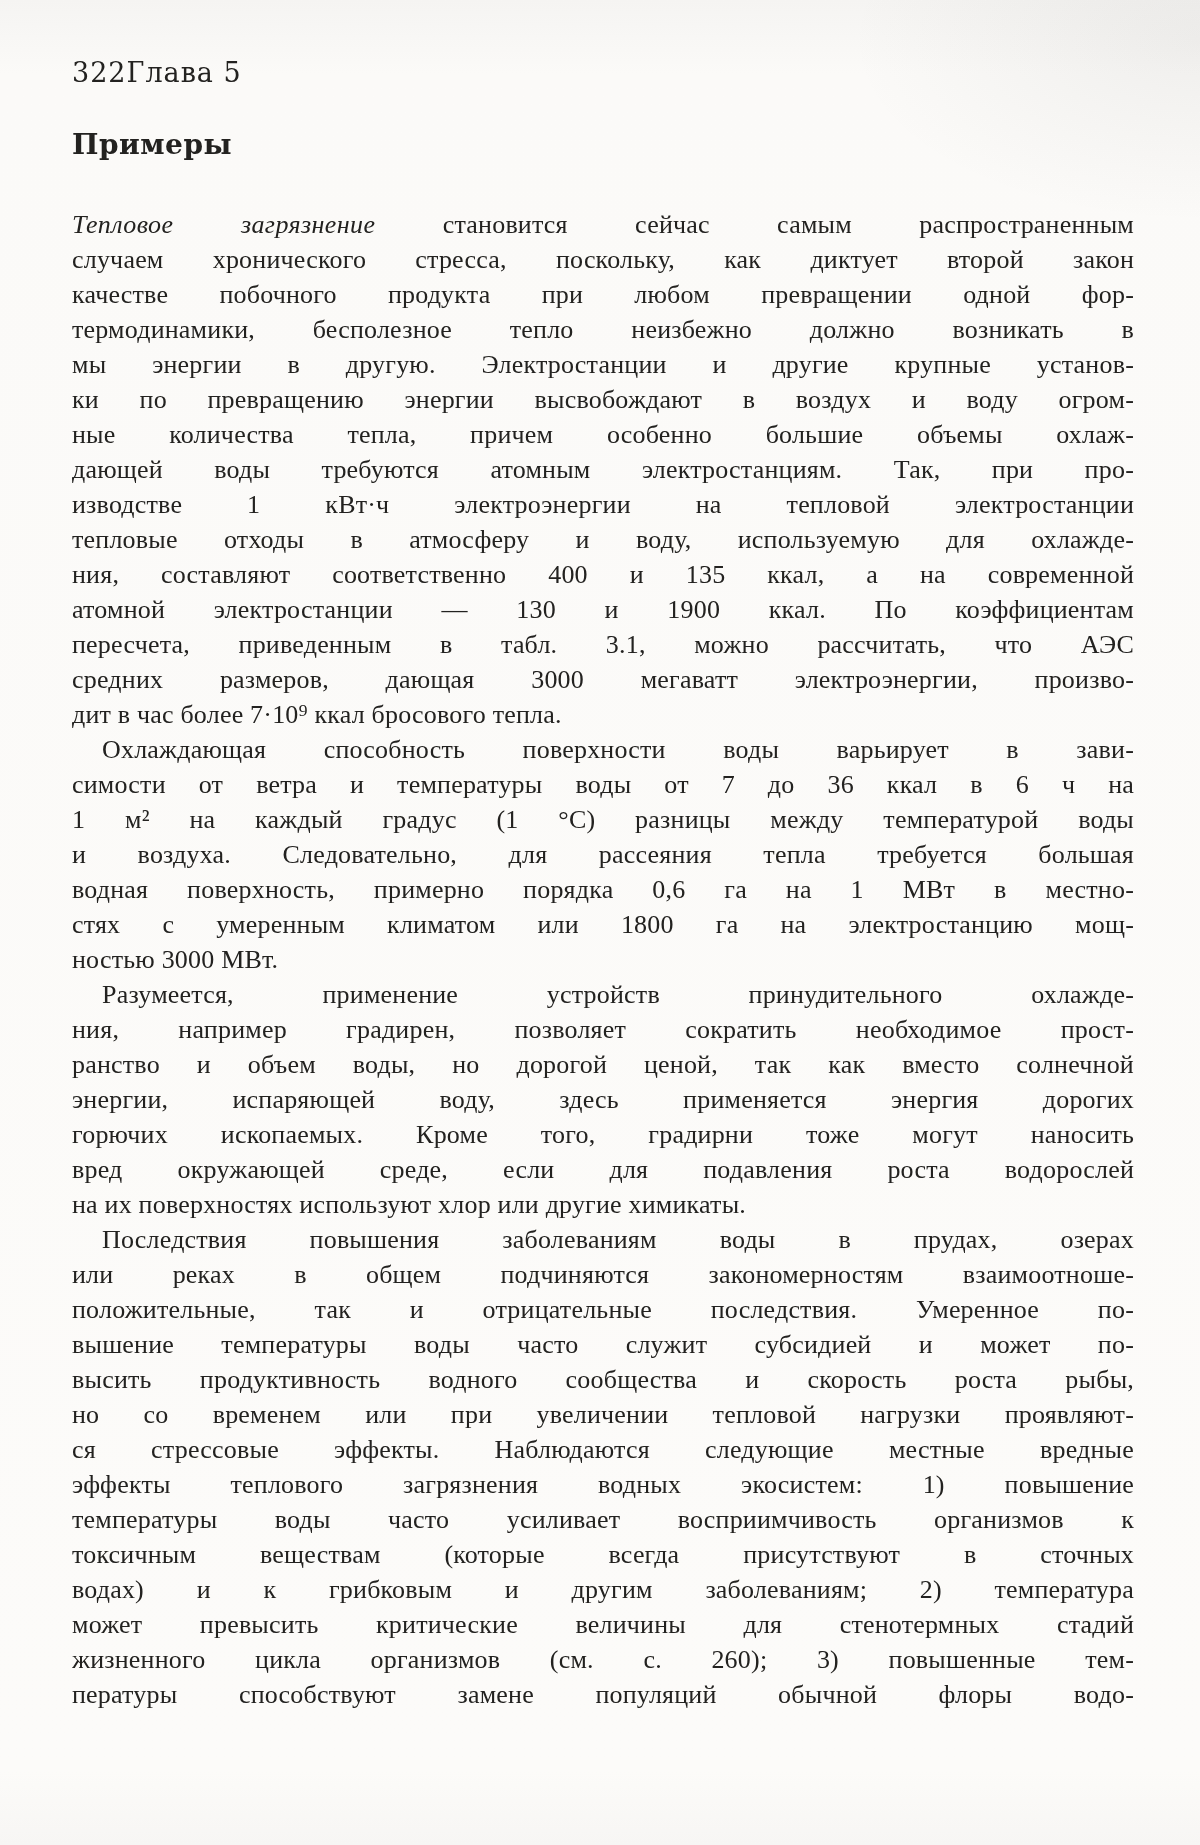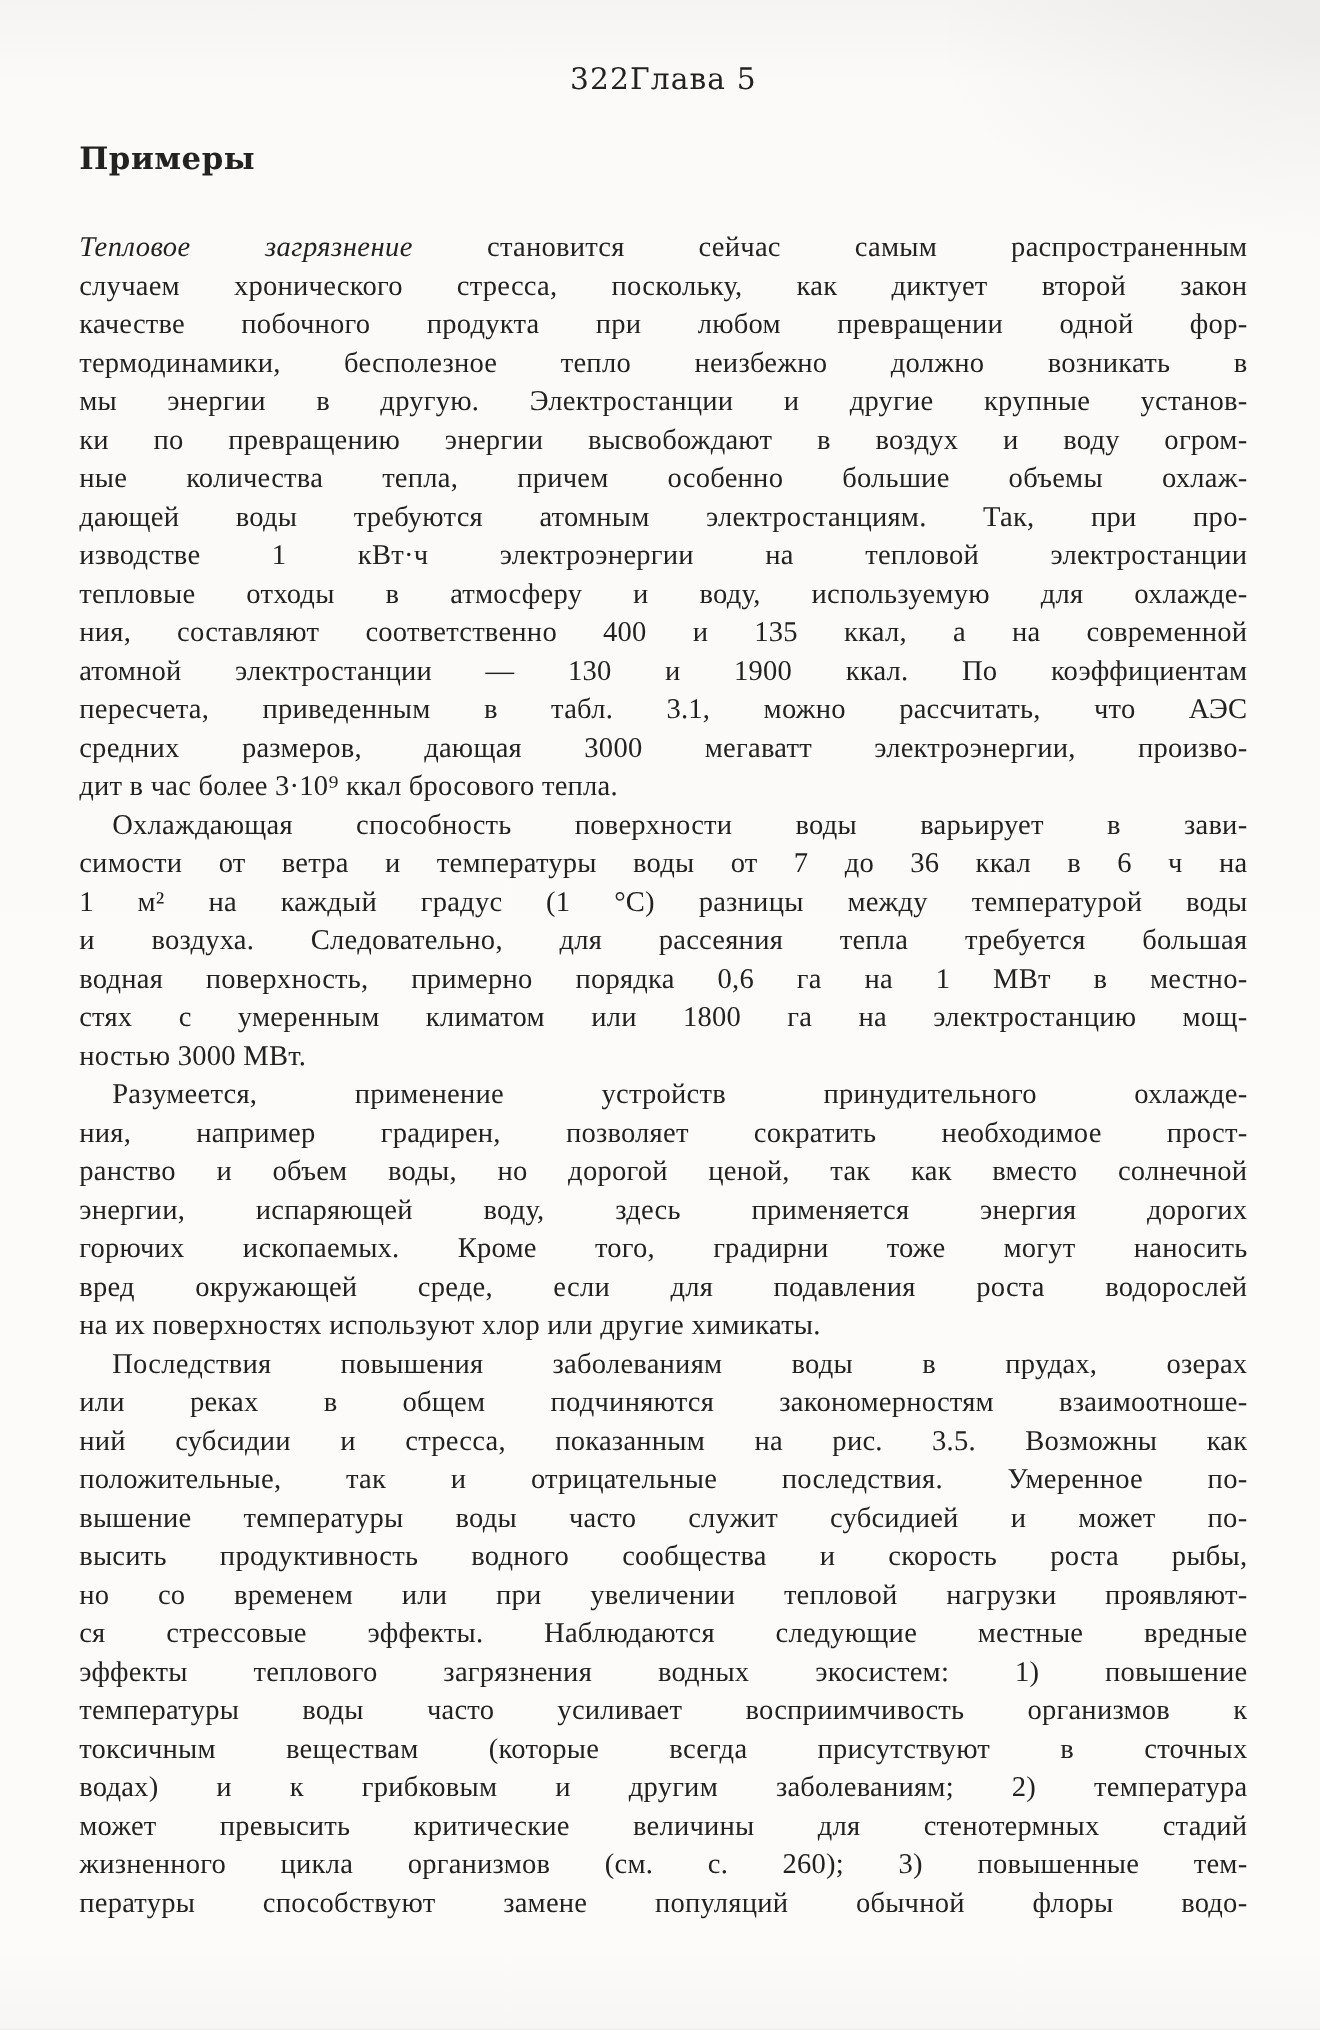--- a/index.html
+++ b/index.html
@@ -20,21 +20,21 @@
     overflow: hidden;
   }
   .page-inner {
     position: absolute;
     left: 72px;
     top: 58px;
     width: 1062px;
   }
   .running-head {
     display: flex;
-    justify-content: center;
+    justify-content: flex-start;
     align-items: baseline;
     font-size: 27px;
     line-height: 30px;
   }
   .folio { letter-spacing: 1px; }
   .chapter { letter-spacing: 1px; }
   .section-heading {
     margin-top: 40px;
     font-size: 28px;
     font-weight: bold;
@@ -90,21 +90,21 @@
           <div class="line">мы энергии в другую. Электростанции и другие крупные установ-</div>
           <div class="line">ки по превращению энергии высвобождают в воздух и воду огром-</div>
           <div class="line">ные количества тепла, причем особенно большие объемы охлаж-</div>
           <div class="line">дающей воды требуются атомным электростанциям. Так, при про-</div>
           <div class="line">изводстве 1 кВт·ч электроэнергии  на тепловой  электростанции</div>
           <div class="line">тепловые отходы в атмосферу и воду, используемую для охлажде-</div>
           <div class="line">ния, составляют соответственно 400 и 135 ккал, а на современной</div>
           <div class="line">атомной электростанции — 130 и 1900 ккал.  По коэффициентам</div>
           <div class="line">пересчета, приведенным в табл. 3.1, можно рассчитать, что АЭС</div>
           <div class="line">средних размеров, дающая 3000 мегаватт электроэнергии, произво-</div>
-          <div class="line line-end">дит в час более 3·10⁹ ккал бросового тепла.</div>
+          <div class="line line-end">дит в час более 7·10⁹ ккал бросового тепла.</div>
         </div>
         <div class="paragraph">
           <div class="line line-indent">Охлаждающая способность поверхности воды варьирует в зави-</div>
           <div class="line">симости от ветра и температуры воды от 7 до 36 ккал в 6 ч на</div>
           <div class="line">1 м² на каждый градус (1 °С) разницы между температурой воды</div>
           <div class="line">и воздуха. Следовательно, для рассеяния тепла требуется большая</div>
           <div class="line">водная поверхность, примерно порядка 0,6 га на 1 МВт в местно-</div>
           <div class="line">стях с умеренным климатом или 1800 га на электростанцию мощ-</div>
           <div class="line line-end">ностью 3000 МВт.</div>
         </div>
@@ -113,21 +113,20 @@
           <div class="line">ния, например градирен, позволяет сократить необходимое прост-</div>
           <div class="line">ранство и объем воды, но дорогой ценой, так как вместо солнечной</div>
           <div class="line">энергии, испаряющей воду, здесь  применяется  энергия дорогих</div>
           <div class="line">горючих ископаемых. Кроме того, градирни тоже могут наносить</div>
           <div class="line">вред окружающей среде, если для подавления роста водорослей</div>
           <div class="line line-end">на их поверхностях используют хлор или другие химикаты.</div>
         </div>
         <div class="paragraph">
           <div class="line line-indent">Последствия повышения заболеваниям воды в прудах, озерах</div>
           <div class="line">или реках в общем подчиняются закономерностям взаимоотноше-</div>
-          <div class="line">ний субсидии и стресса, показанным на рис. 3.5.  Возможны  как</div>
           <div class="line">положительные, так и отрицательные последствия. Умеренное по-</div>
           <div class="line">вышение температуры воды часто служит субсидией и может по-</div>
           <div class="line">высить продуктивность водного сообщества и скорость роста рыбы,</div>
           <div class="line">но со временем или при увеличении тепловой нагрузки проявляют-</div>
           <div class="line">ся стрессовые эффекты. Наблюдаются следующие местные вредные</div>
           <div class="line">эффекты теплового загрязнения водных экосистем: 1) повышение</div>
           <div class="line">температуры воды часто усиливает восприимчивость организмов к</div>
           <div class="line">токсичным веществам  (которые  всегда присутствуют в сточных</div>
           <div class="line">водах) и к грибковым  и  другим заболеваниям; 2) температура</div>
           <div class="line">может превысить критические величины для стенотермных стадий</div>

